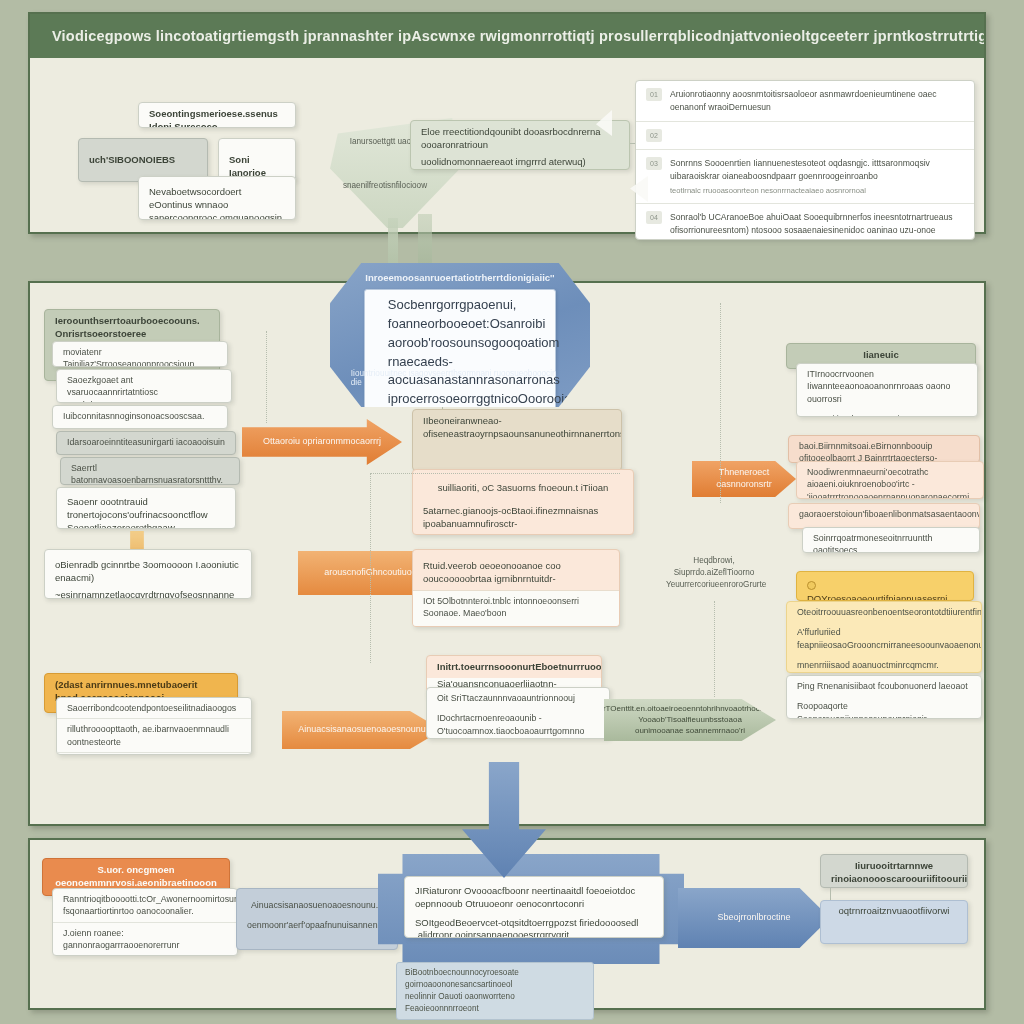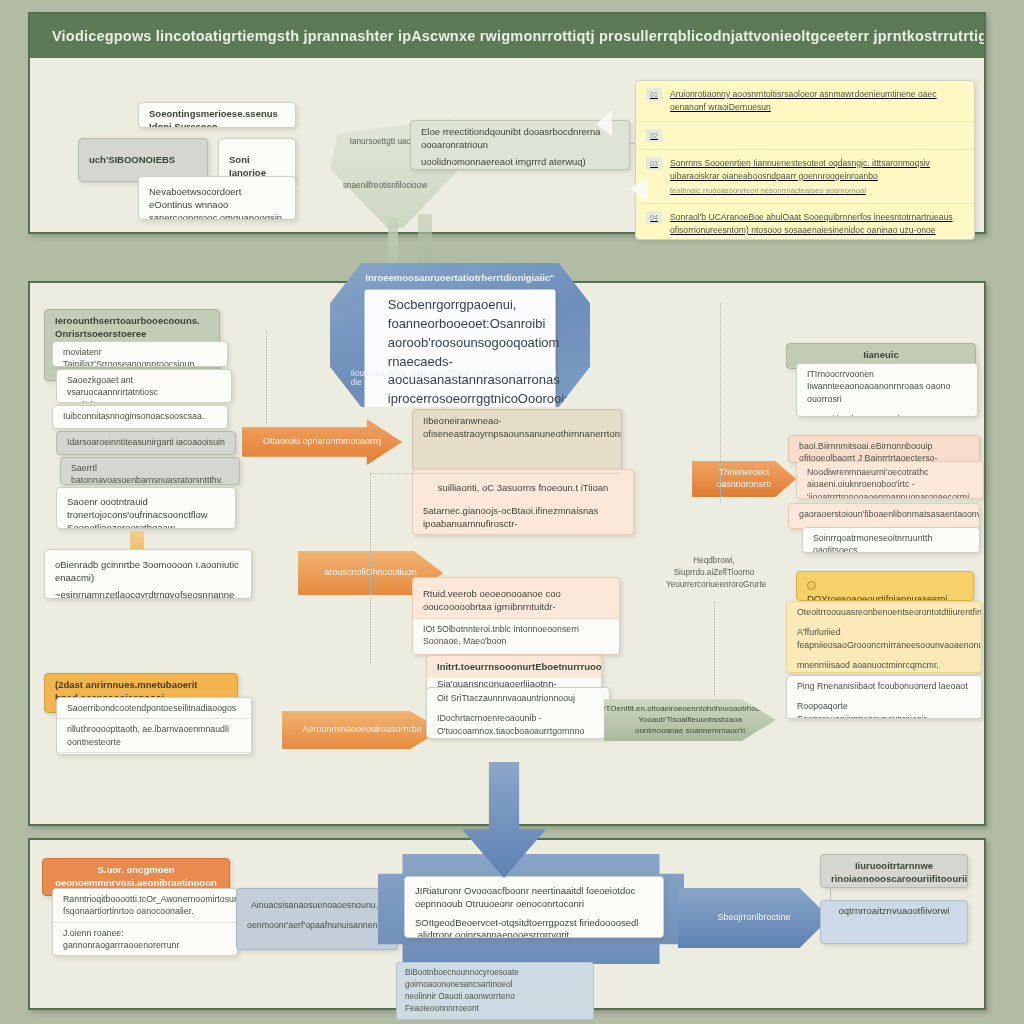--- a/index.html
+++ b/index.html
@@ -156,26 +156,25 @@
     position: absolute;
     border-color: #b6bdae;
     border-style: solid;
     border-width: 0;
   }
   .conn-dot { border-style: dotted; }
 
   
   .listcard {
     position:absolute;
-    background:#fef9c3;
+    background:#ffffff;
     border:1px solid #cdd1c6;
     border-radius:4px;
     box-shadow:2px 2px 4px rgba(90,95,85,.16);
     overflow:hidden;
-    text-decoration:underline;
   }
   .listcard .lrow {
     display:flex; align-items:flex-start; gap:8px;
     padding:7px 12px 7px 10px;
     border-top:1px solid #e3e5dd;
     font-size:8.6px; color:#4b5147; line-height:1.5;
     filter: blur(.32px);
   }
   .listcard .lrow:first-child { border-top:none; }
   .listcard .lnum {
@@ -328,21 +327,21 @@
 
       <div class="arrow arrow-right a-orange" style="left:212px; top:136px; width:160px; height:46px;">
         <span>Ottaoroiu  opriaronmmocaorrrj</span>
       </div>
 
       <div class="arrow arrow-right-flat a-orange2" style="left:268px; top:268px; width:145px; height:44px;">
         <span>arouscnofiGhncoutiuon</span>
       </div>
 
       <div class="arrow arrow-right-flat a-orange2" style="left:252px; top:428px; width:160px; height:38px;">
-        <span>Aeroonrisnaooeouiroasornrbe</span>
+        <span>Ainuacsisanaosuenoaoesnounu</span>
       </div>
 
       <div class="hexnode" style="left:300px; top:-20px; width:260px; height:144px;">
         <div class="hex-title">Inroeemoosanruoertatiotrherrtdionigiaiic''</div>
         <div class="hex-card">
           <div>Socbenrgorrgpaoenui, foanneorbooeoet:Osanroibi aoroob'roosounsogooqoatiom</div>
           <div>rnaecaeds-aocuasanastannrasonarronas  iprocerrosoeorrggtnicoOoorooiar 91</div>
         </div>
         <div class="hex-foot">Iiountriouuitnec isagovseerrthsormnani ruoosueobooocin die</div>
       </div>
@@ -351,21 +350,21 @@
 
       <div class="card c-tan" style="left:382px; top:126px; width:210px; height:62px;">
         <div class="hdr" style="font-weight:normal;">IIbeoneiranwneao-ofiseneastraoyrnpsaounsanuneothirnnanerrtonsatrc.</div>
       </div>
 
       <div class="card c-peachlt" style="left:382px; top:186px; width:222px; height:66px;">
         <div class="hdr" style="font-weight:normal; padding-top:12px; text-align:center;">suilliaoriti, oC 3asuorns fnoeoun.t iTiioan</div>
         <div class="hdr" style="font-weight:normal; padding-top:6px;">5atarnec.gianoojs-ocBtaoi.ifinezmnaisnas ipoabanuamnufirosctr-</div>
       </div>
 
-      <div class="card c-peachlt" style="left:382px; top:266px; width:208px; height:78px;margin-top:28px;">
+      <div class="card c-peachlt" style="left:382px; top:266px; width:208px; height:78px;">
         <div class="hdr" style="font-weight:normal; padding-top:10px;">Rtuid.veerob oeoeonooanoe coo ooucooooobrtaa igrnibnrntuitdr-</div>
         <div class="row" style="background:#fbfbf7; border-top:1px solid #e8ddcd;">IOt 5Olbotnnteroi.tnblc intonnoeoonserri  Soonaoe. Maeo'boon</div>
         <div class="row" style="background:#fbfbf7; border-top:none;">DoenNtevot Buooeonnnanoiqnobonanann iTiioan.</div>
       </div>
 
       <div class="card c-peachlt" style="left:396px; top:372px; width:176px; height:44px;">
         <div class="hdr">Initrt.toeurrnsooonurtEboetnurrruooarn</div>
         <div class="hdr" style="font-weight:normal; padding-top:0; background:#fbfbf7;">Sia'ouansnconuaoerliiaotnn-</div>
       </div>
       <div class="card c-white" style="left:396px; top:404px; width:184px; height:52px;">

